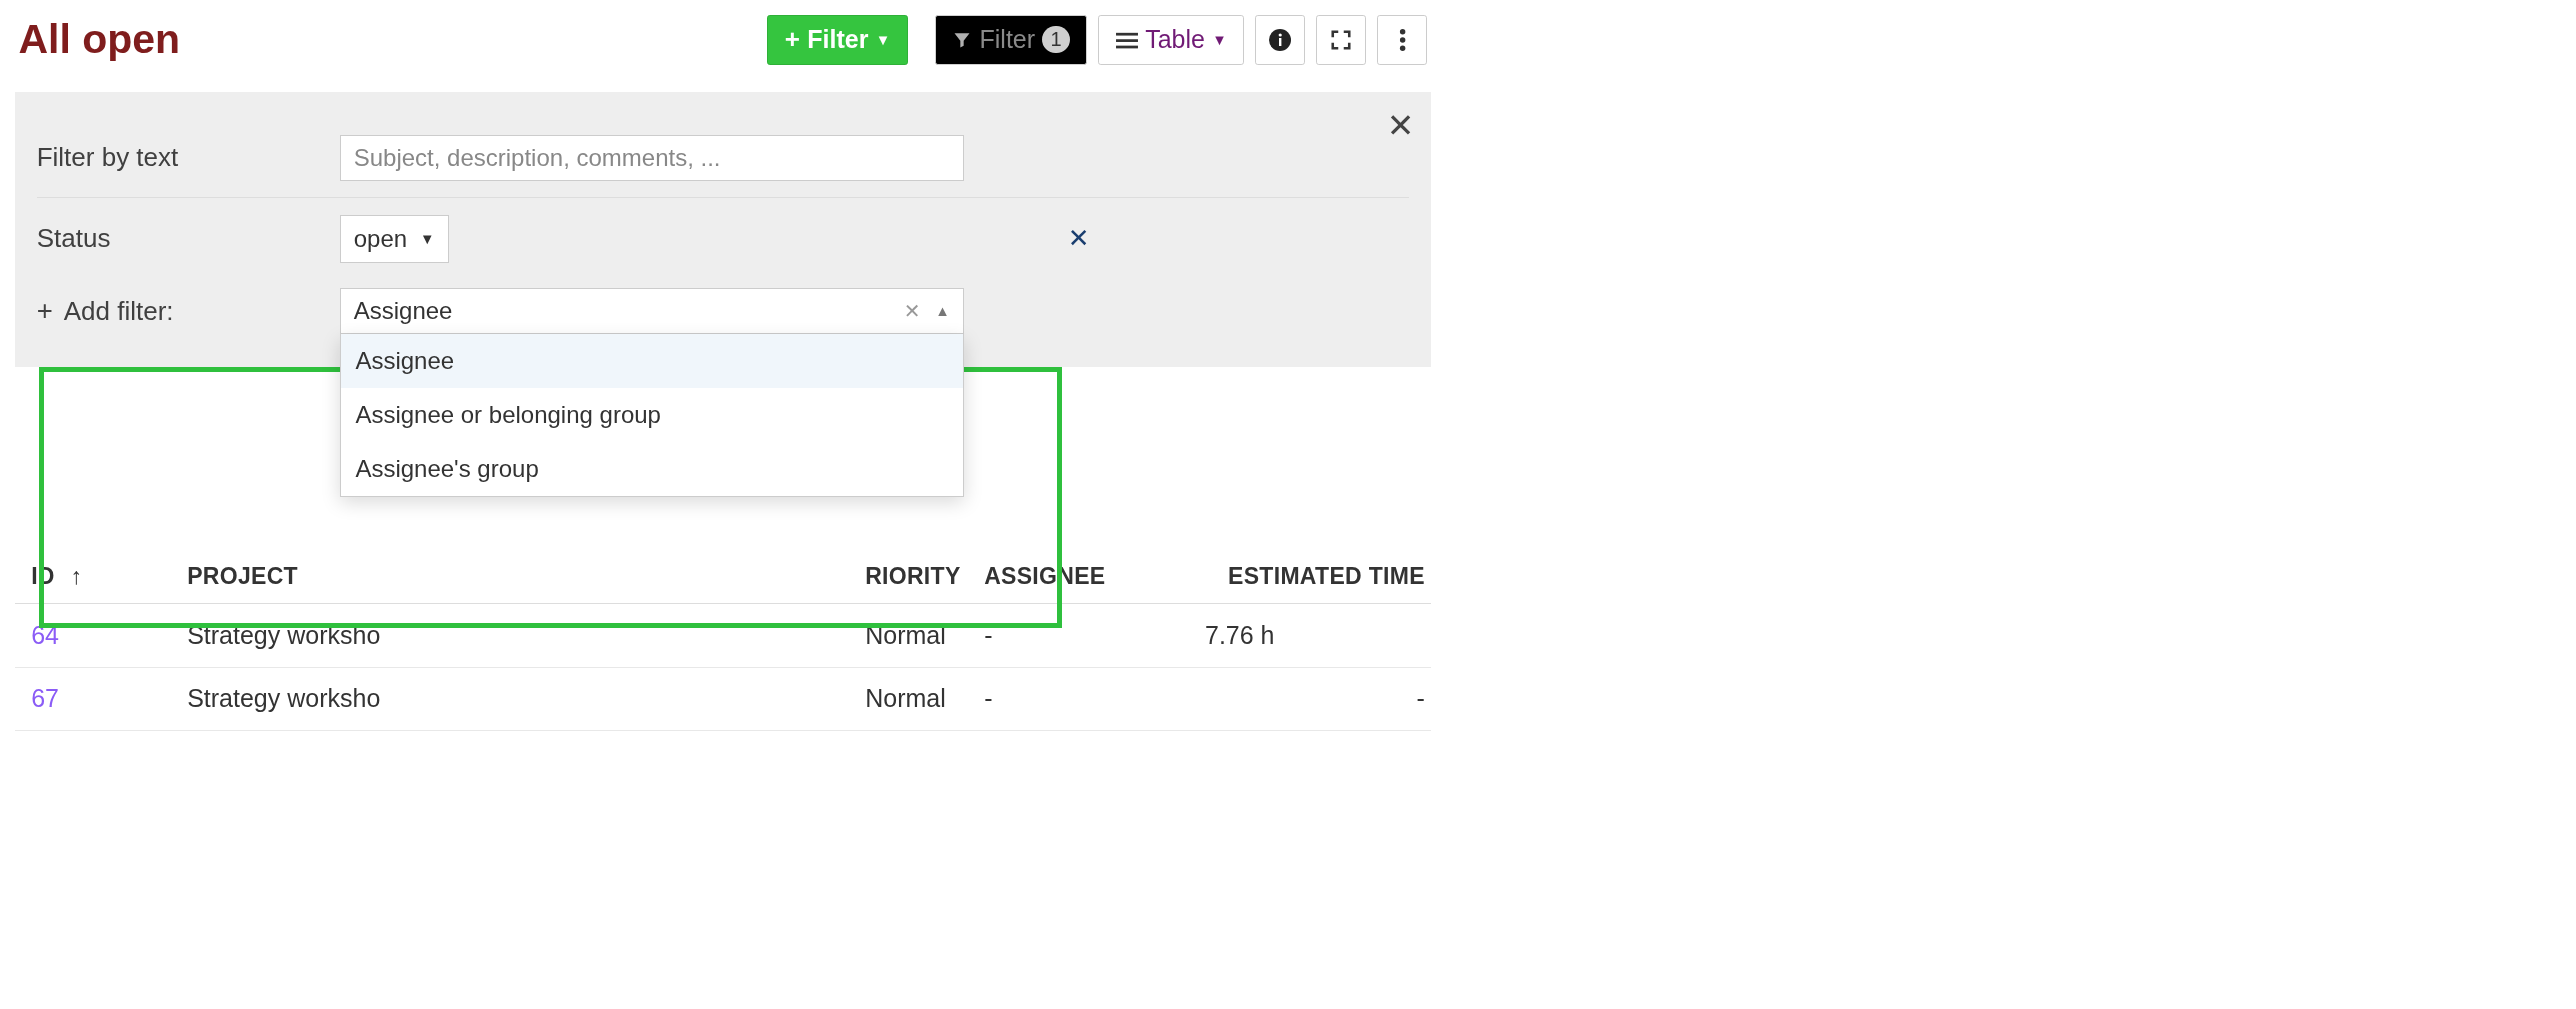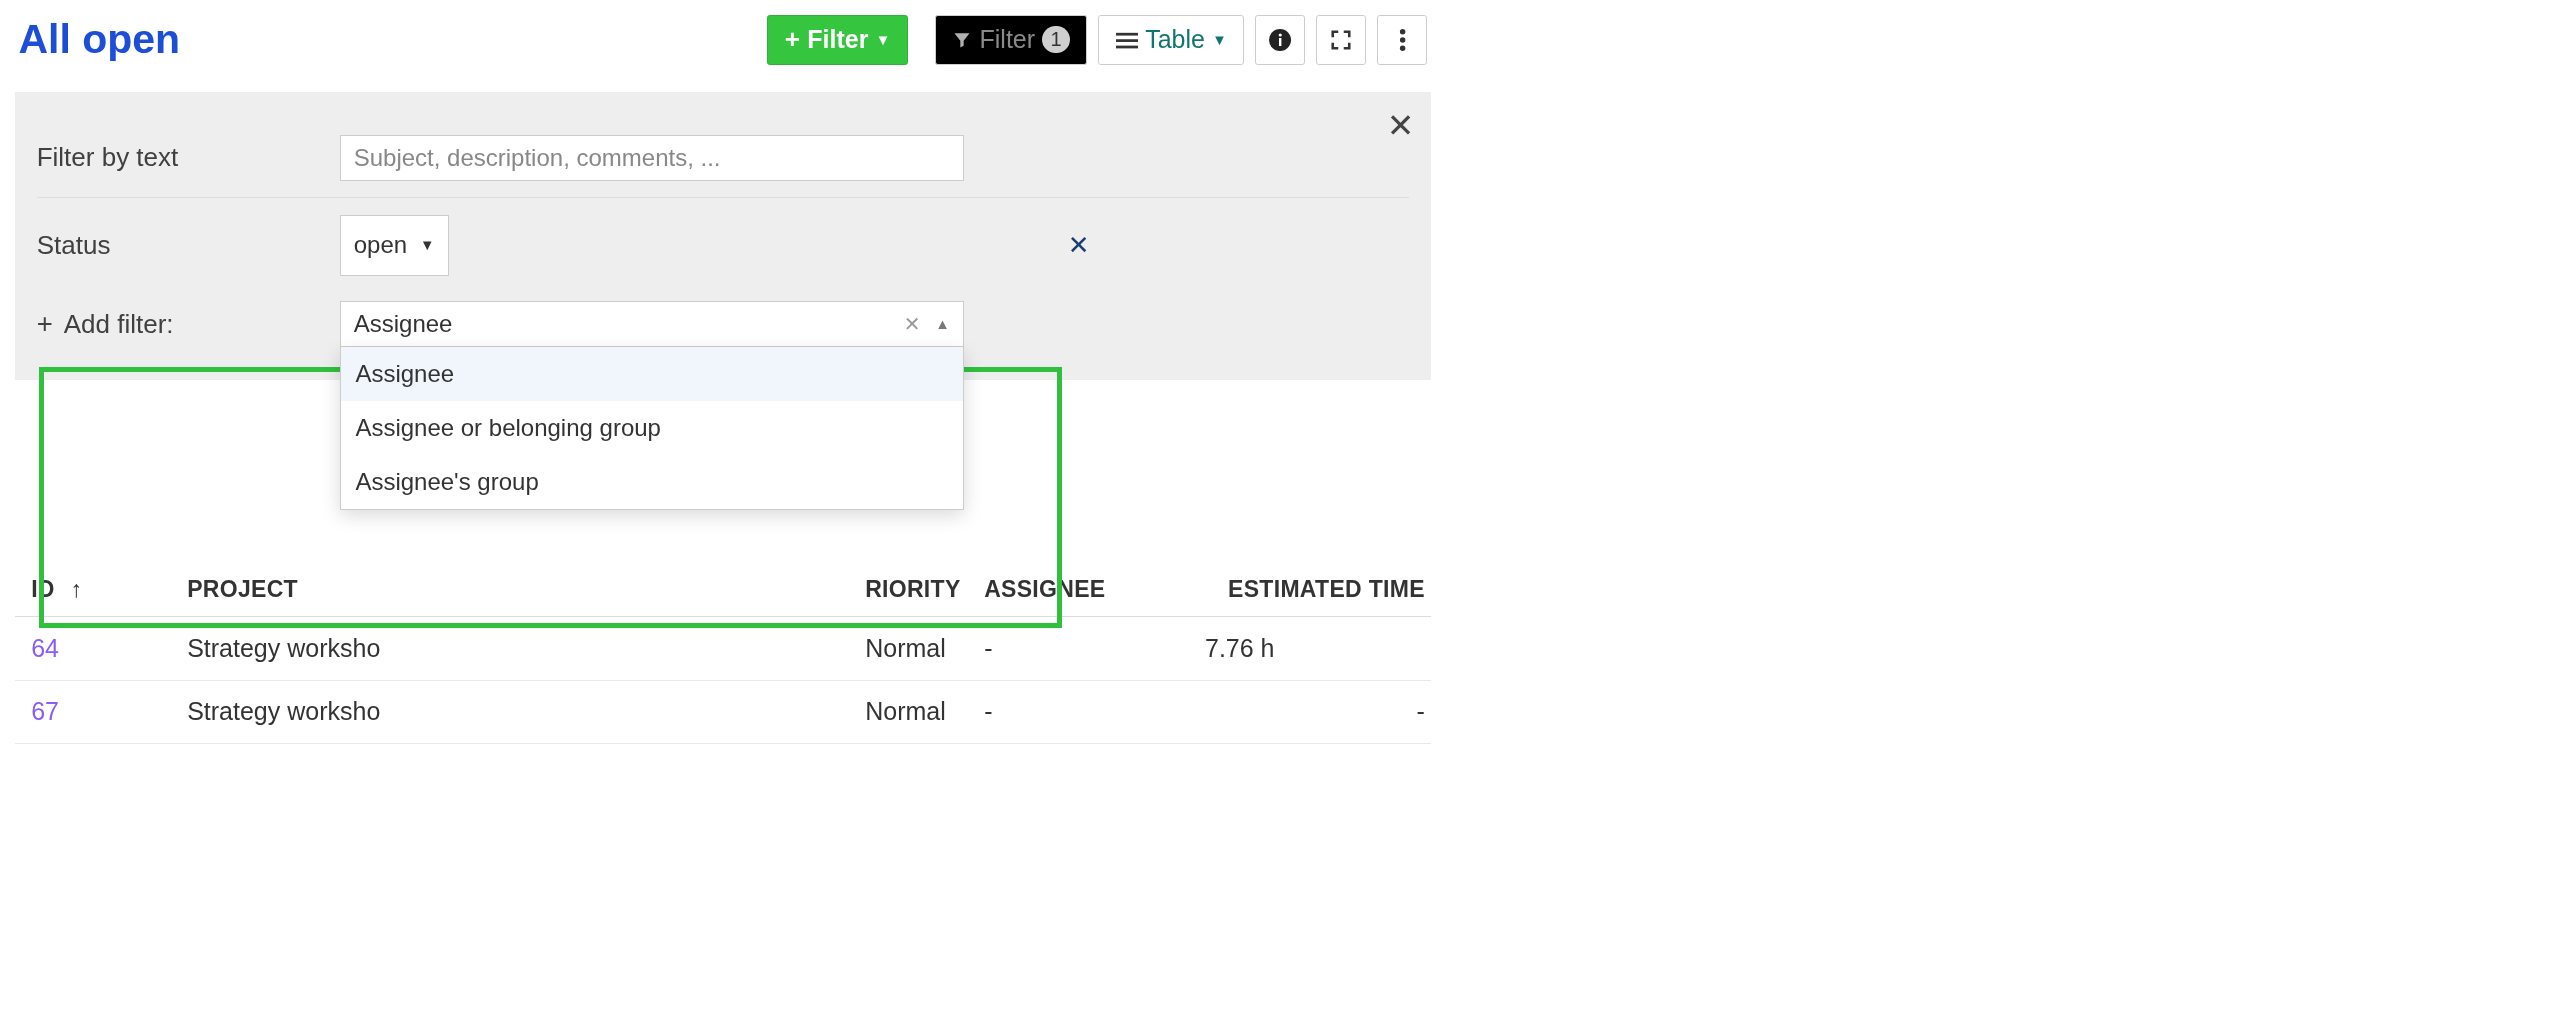--- a/index.html
+++ b/index.html
@@ -17,41 +17,41 @@
     }
     .header {
       display: flex;
       align-items: center;
       margin-bottom: 22px;
       padding: 5.5px 3.7px;
     }
     .page-title {
       font-size: 41px;
       font-weight: 700;
-      color: #1d4ed8;
+      color: #7f1d1d;
       flex: 1;
     }
     .toolbar {
       display: flex;
       gap: 11px;
       align-items: stretch;
     }
     .btn {
       display: inline-flex;
       align-items: center;
       justify-content: center;
       gap: 7.3px;
       height: 50px;
       padding: 0 16.5px;
       border: 0.9px solid #ccc;
       background: #fff;
       font-size: 25px;
       cursor: pointer;
       border-radius: 2.8px;
-      color: #0f766e;
+      color: #701a75;
     }
     .btn.green {
       background: #35c53f;
       border-color: #2fb038;
       color: #fff;
       font-weight: 600;
     }
     .btn.filter {
       background: #000000;
       color: #8a8a8a;
@@ -104,21 +104,21 @@
       background: #fff;
       font-size: 24px;
       padding: 8px 13px;
       color: #333;
     }
     .text-input::placeholder { color: #888; }
     .select-box {
       display: inline-flex;
       align-items: center;
       gap: 13px;
-      height: 61px;
+      height: 48px;
       padding: 0 13px;
       border: 0.9px solid #ccc;
       background: #fff;
       font-size: 24px;
       cursor: pointer;
     }
     .remove-x {
       color: #1a3e6f;
       font-size: 26px;
       cursor: pointer;

